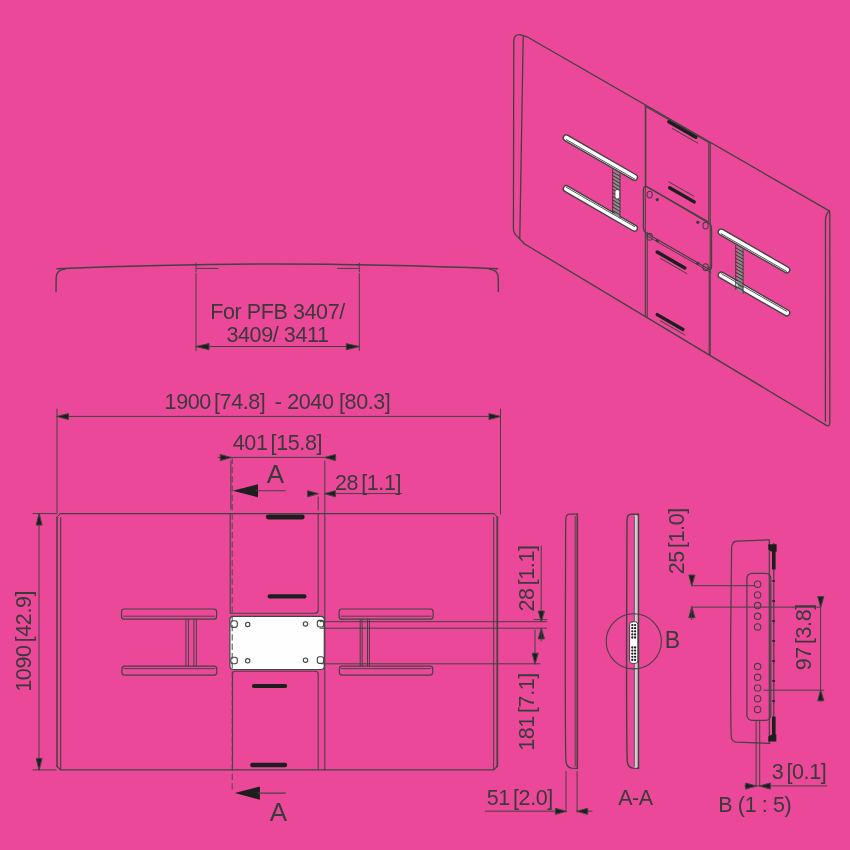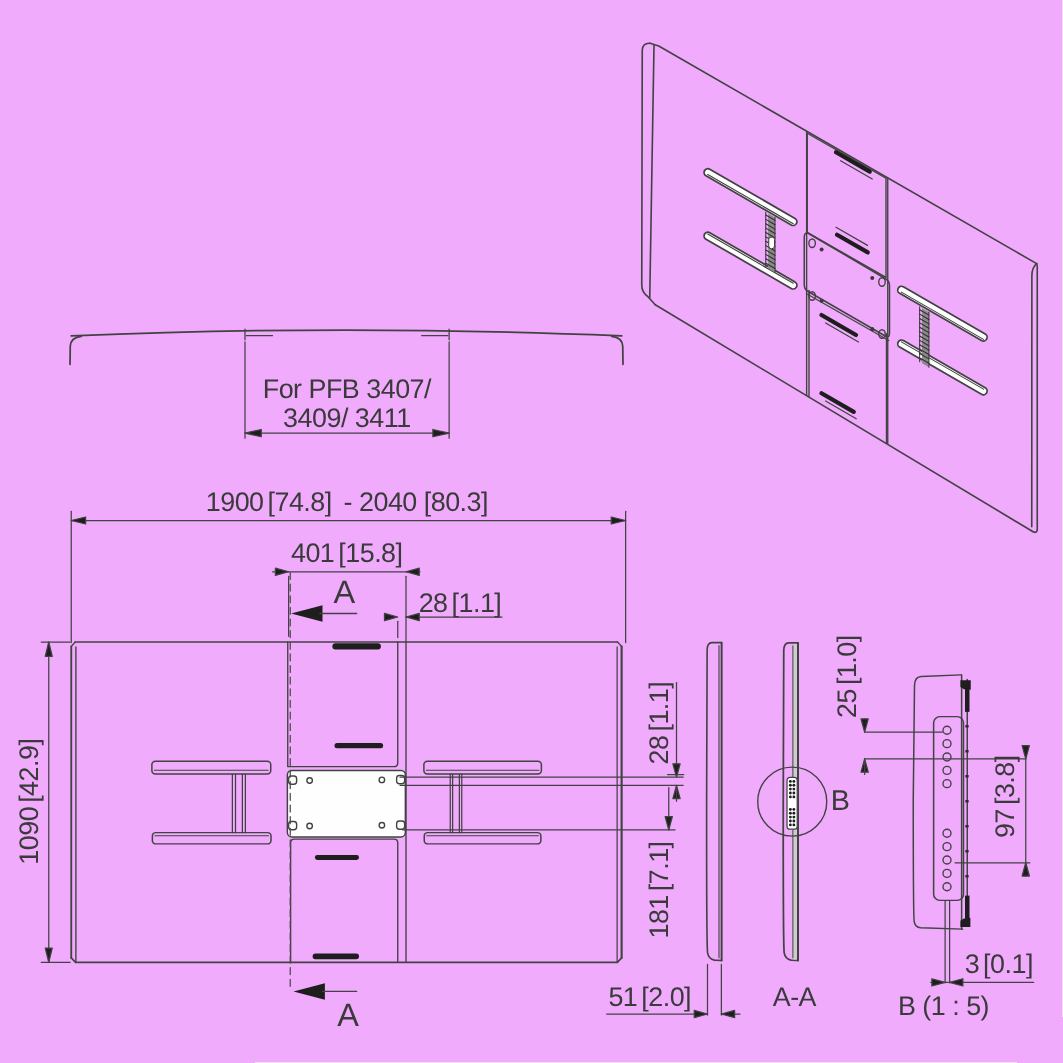--- a/index.html
+++ b/index.html
@@ -1,16 +1,16 @@
 <!DOCTYPE html>
 <html><head>
 <meta charset="utf-8">
 <style>
   html,body{margin:0;padding:0;background:#ffffff;}
-  #page{width:850px;height:850px;position:relative;background:#f0abfc;overflow:hidden;}
+  #page{width:850px;height:850px;position:relative;background:#ec4899;overflow:hidden;}
   svg{position:absolute;top:0;left:0;}
   text{font-family:"Liberation Sans",sans-serif;fill:#3a3a3a;}
 </style>
 </head>
 <body>
 <div id="page">
 <svg width="850" height="850" viewBox="0 0 850 850" fill="none" stroke-linecap="round" stroke-linejoin="round">
 
 <g stroke="#424242" stroke-width="1.3">
   <path d="M520,34.6 Q514.2,34.2 513.8,40 L513.4,228 Q513.4,233.8 518.2,237.2 L524.2,243.8"></path>

